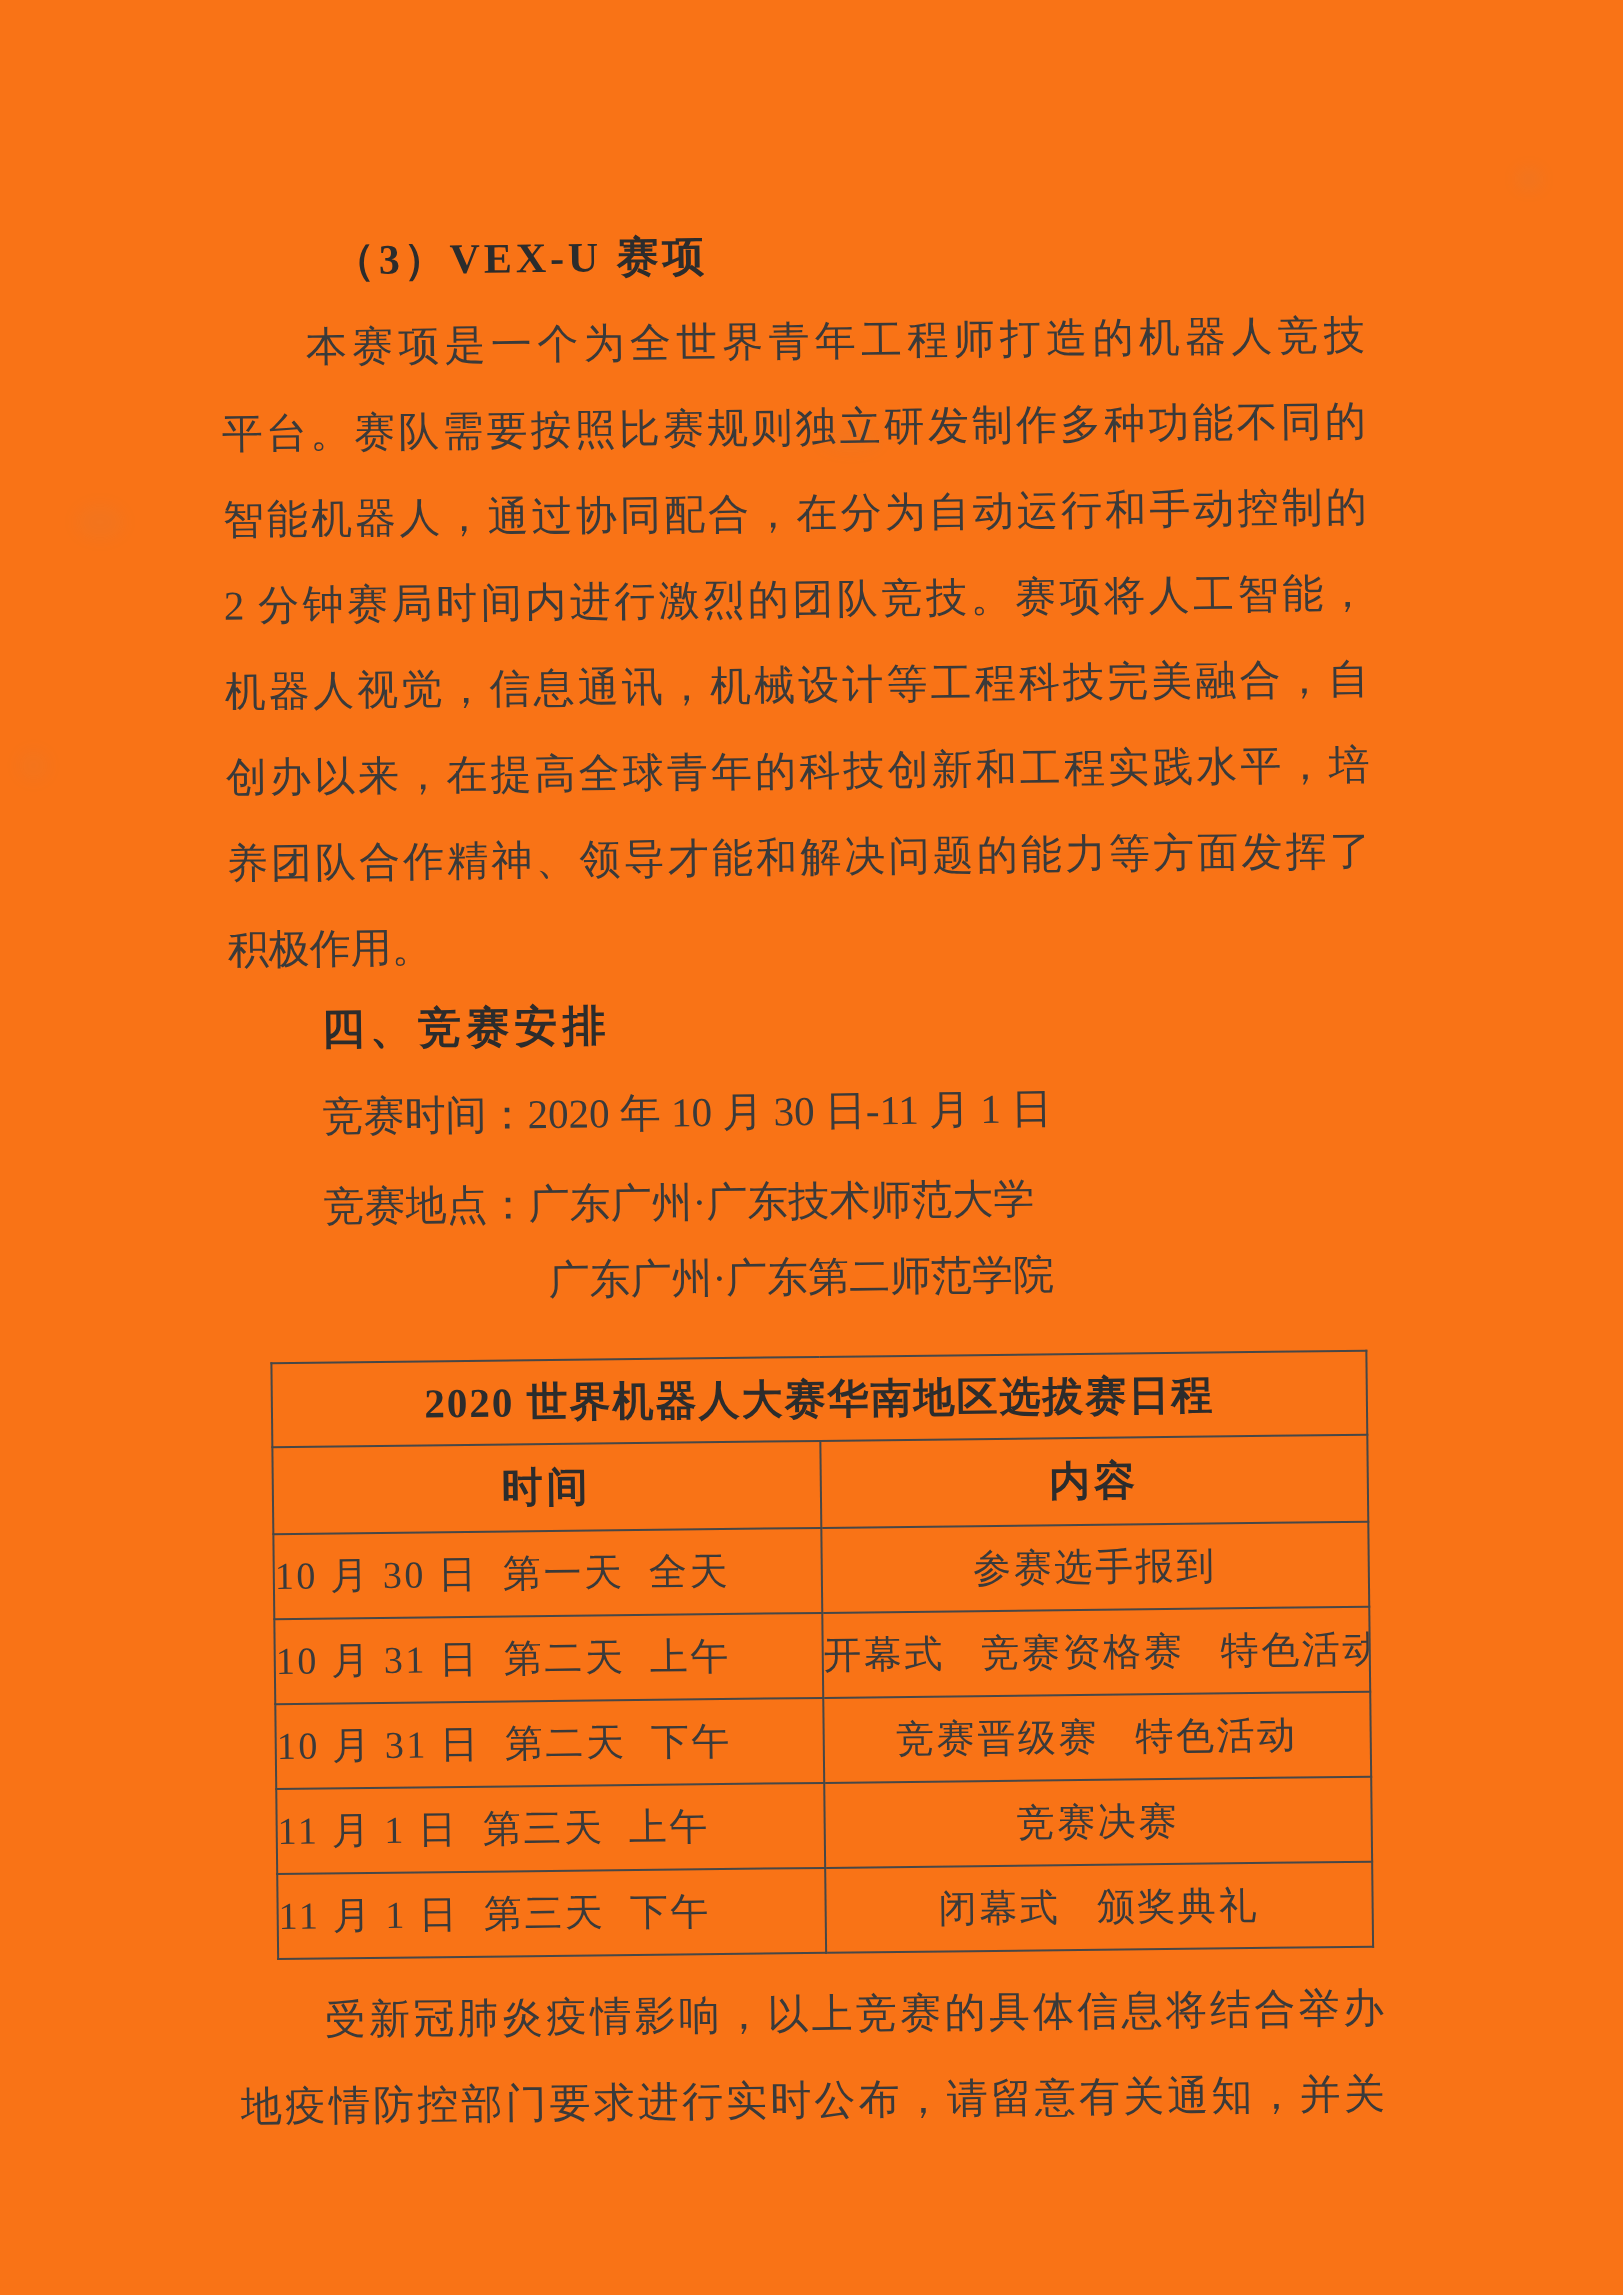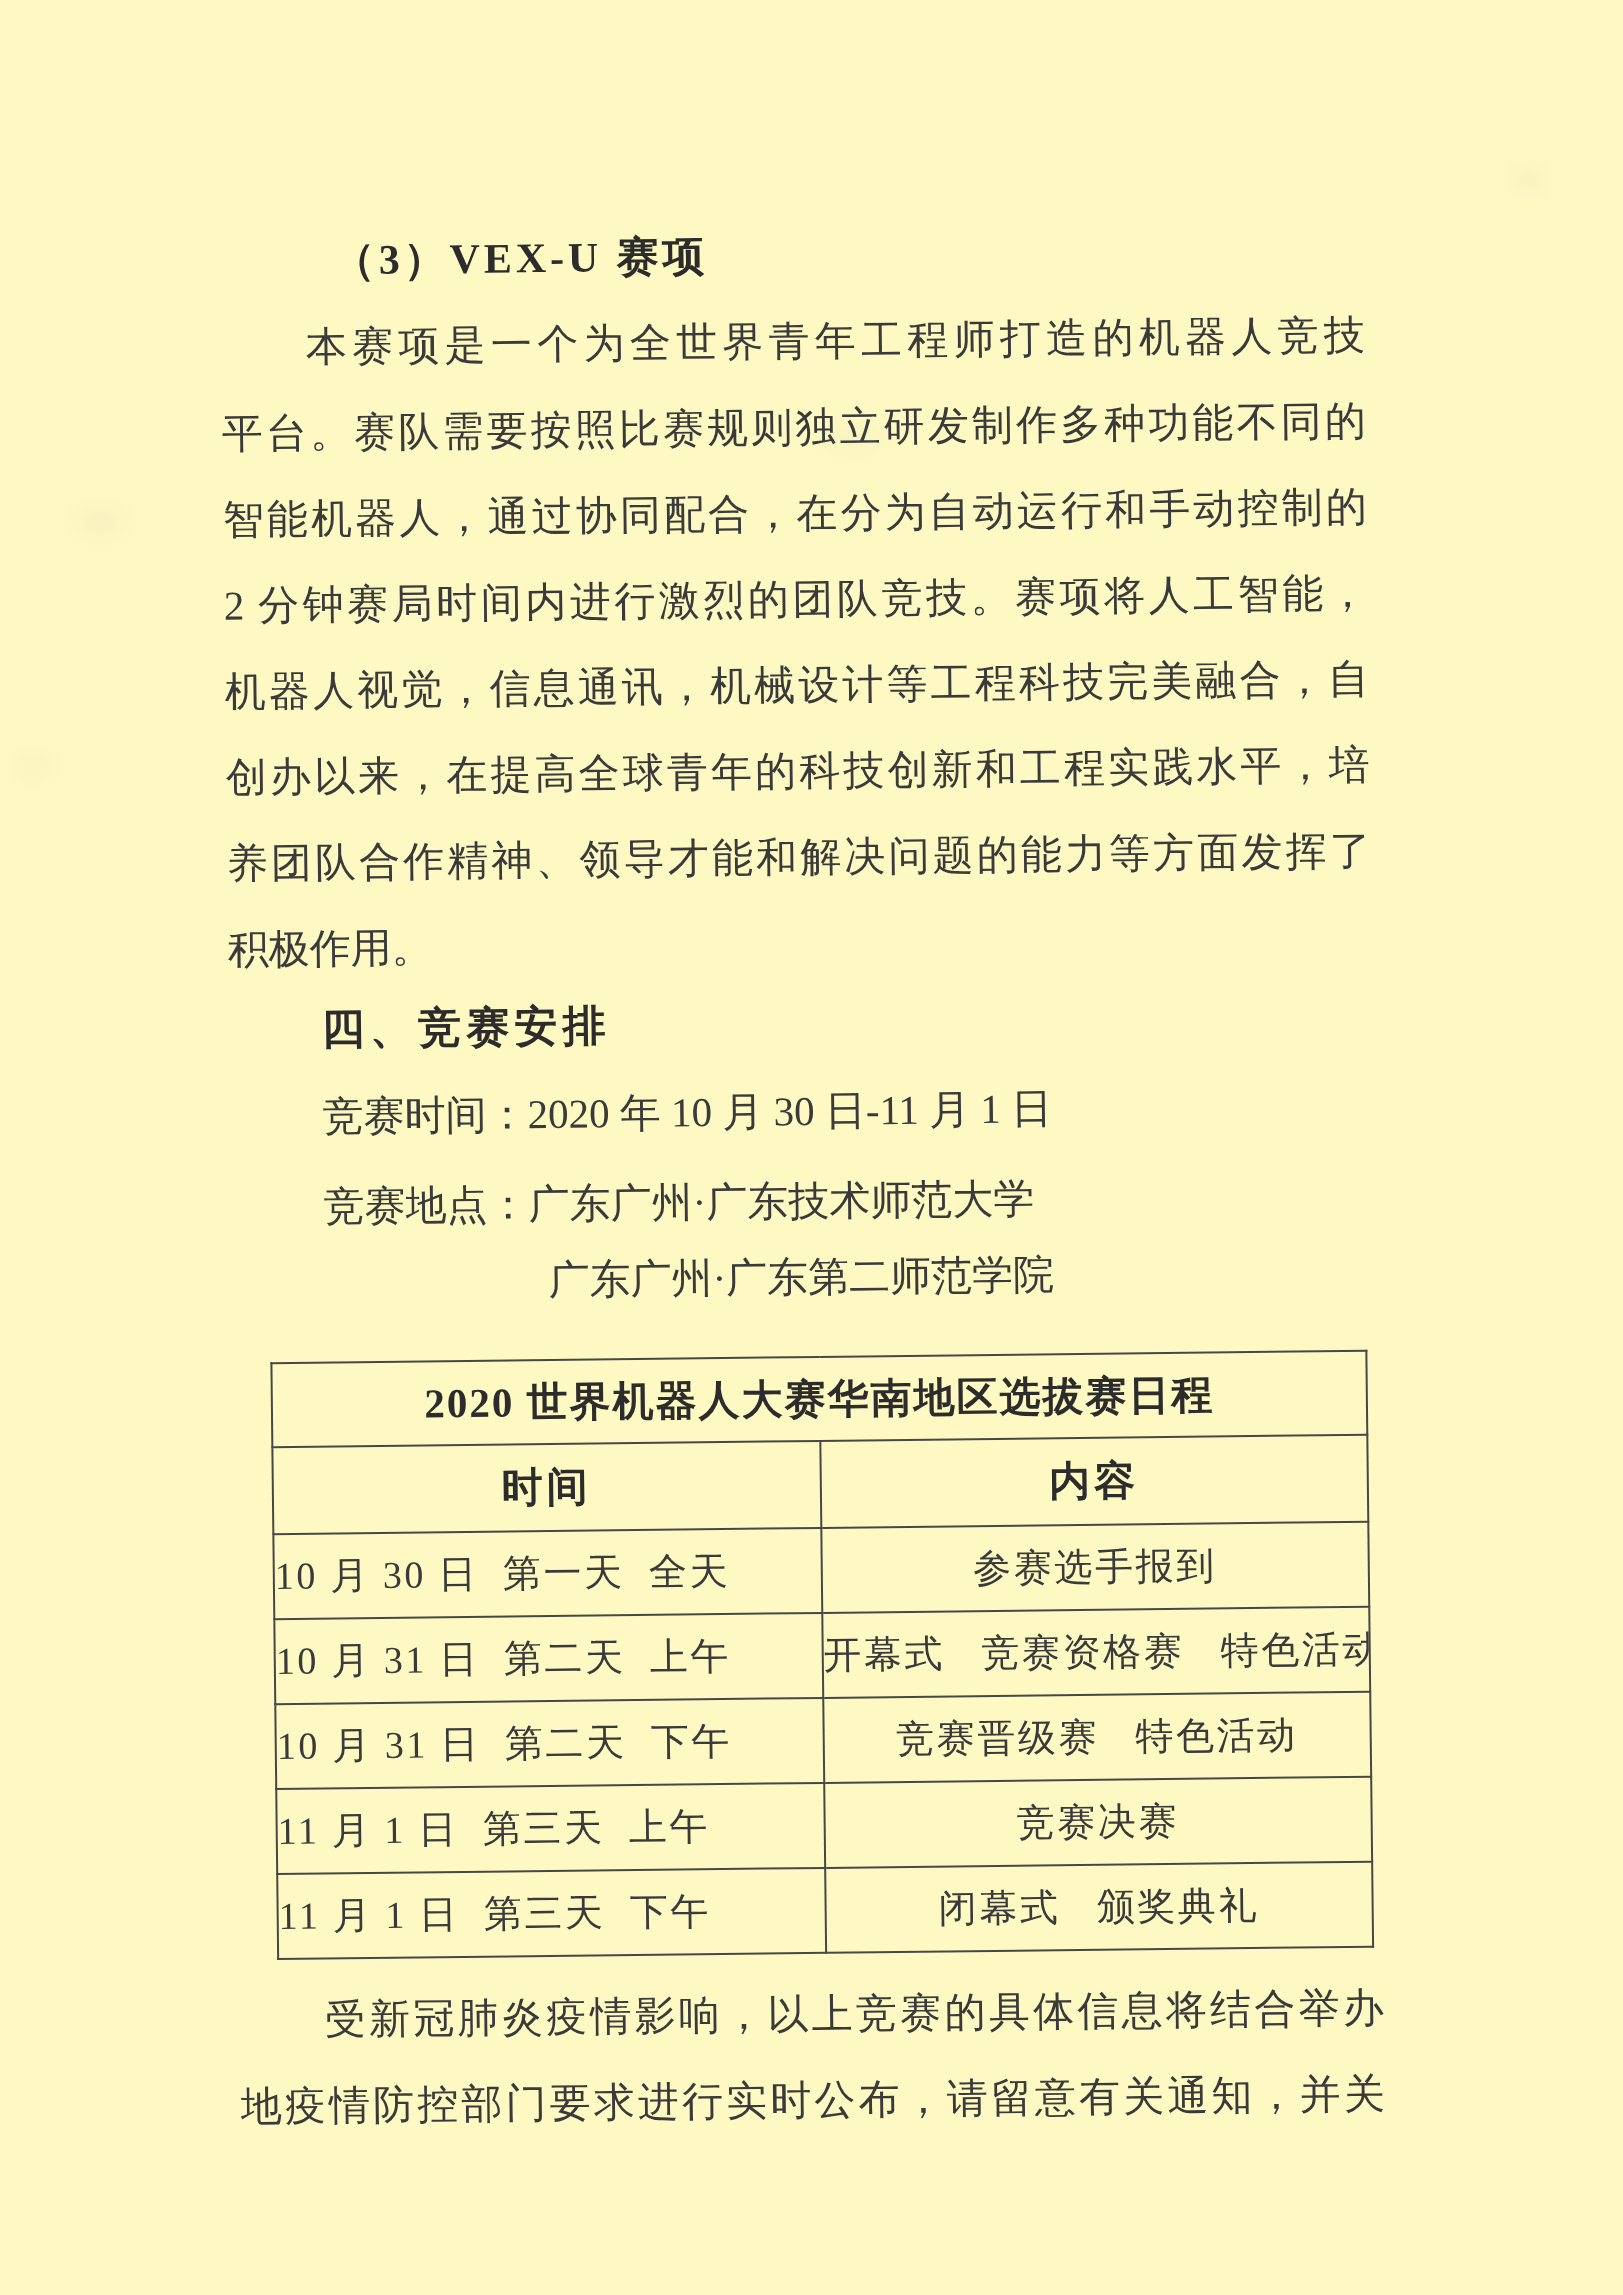--- a/index.html
+++ b/index.html
@@ -1,17 +1,17 @@
 <!DOCTYPE html>
 <html style="font-size:10.5px"><head>
 <meta charset="utf-8">
 <style>
   html,body{margin:0;padding:0;}
   body{width:1623px;height:2295px;background:#ffffff;}
-  .page{position:relative;width:1623px;height:2295px;background:#fef9c3;overflow:hidden;
+  .page{position:relative;width:1623px;height:2295px;background:#f97316;overflow:hidden;
         font-family:"Liberation Serif","DejaVu Serif",serif;color:#3a3a3a;}
   .content{position:absolute;left:0;top:0;width:1623px;height:2295px;transform:rotate(-0.65deg);}
   .h3{position:absolute;left:343px;top:230px;margin:0;font-size:42px;line-height:50px;
       font-weight:700;color:#2c2c2c;letter-spacing:3.9px;white-space:nowrap;}
   .para{position:absolute;left:230px;width:1144px;font-size:41px;line-height:86px;color:#3a3a3a;}
   .para1{top:298px;}
   .closing{top:1971px;}
   .jline{text-align:justify;text-align-last:justify;white-space:nowrap;overflow:visible;}
   .plainline{text-align:left;white-space:nowrap;}
   .indent{text-indent:85px;}

